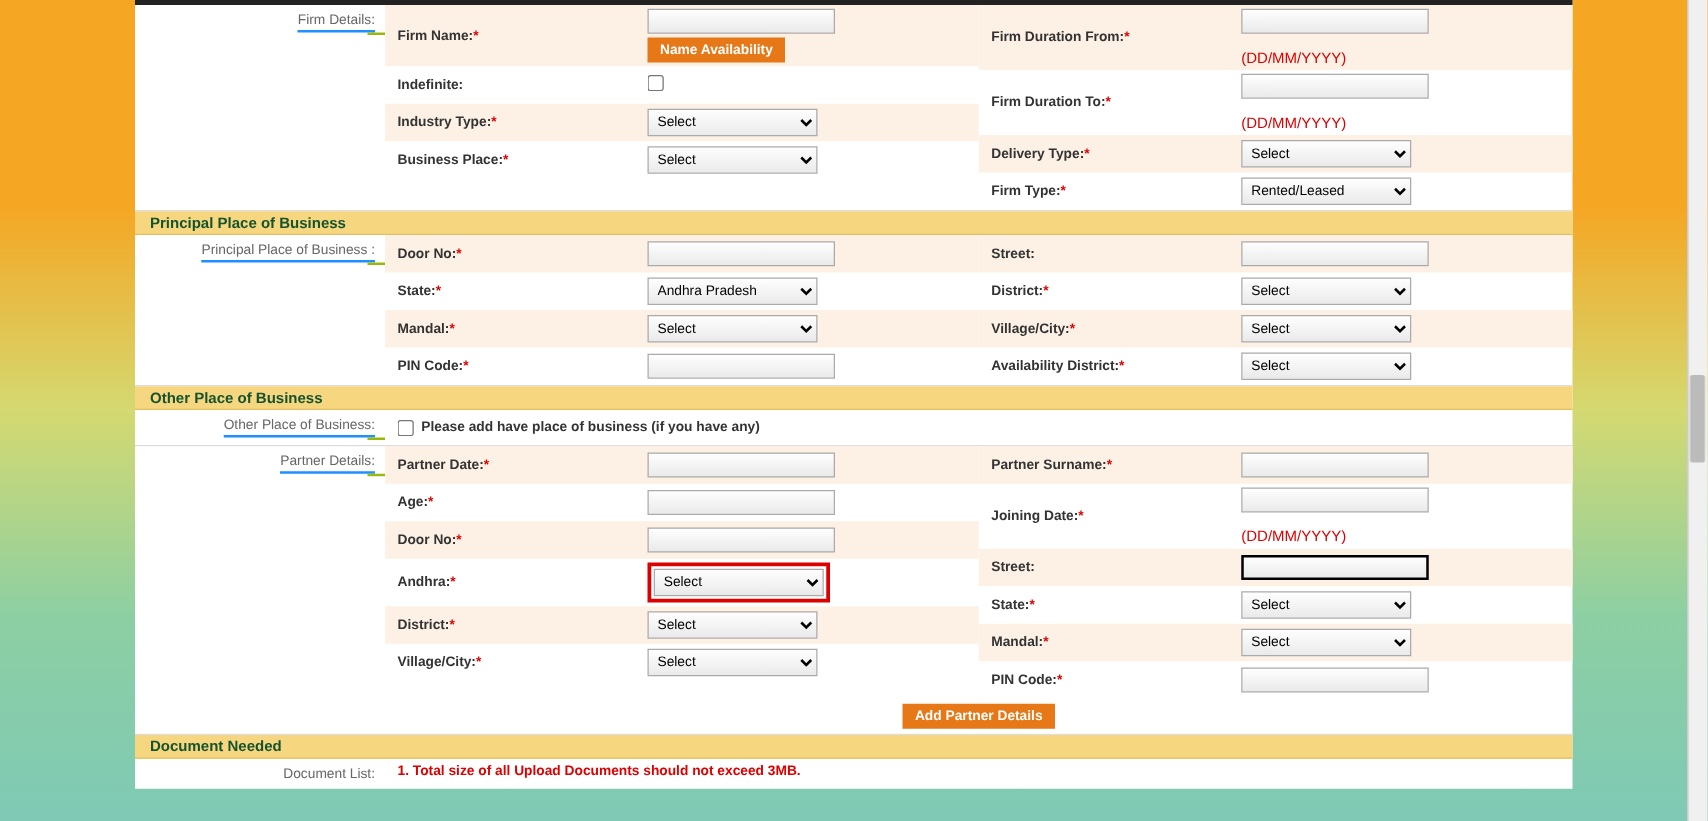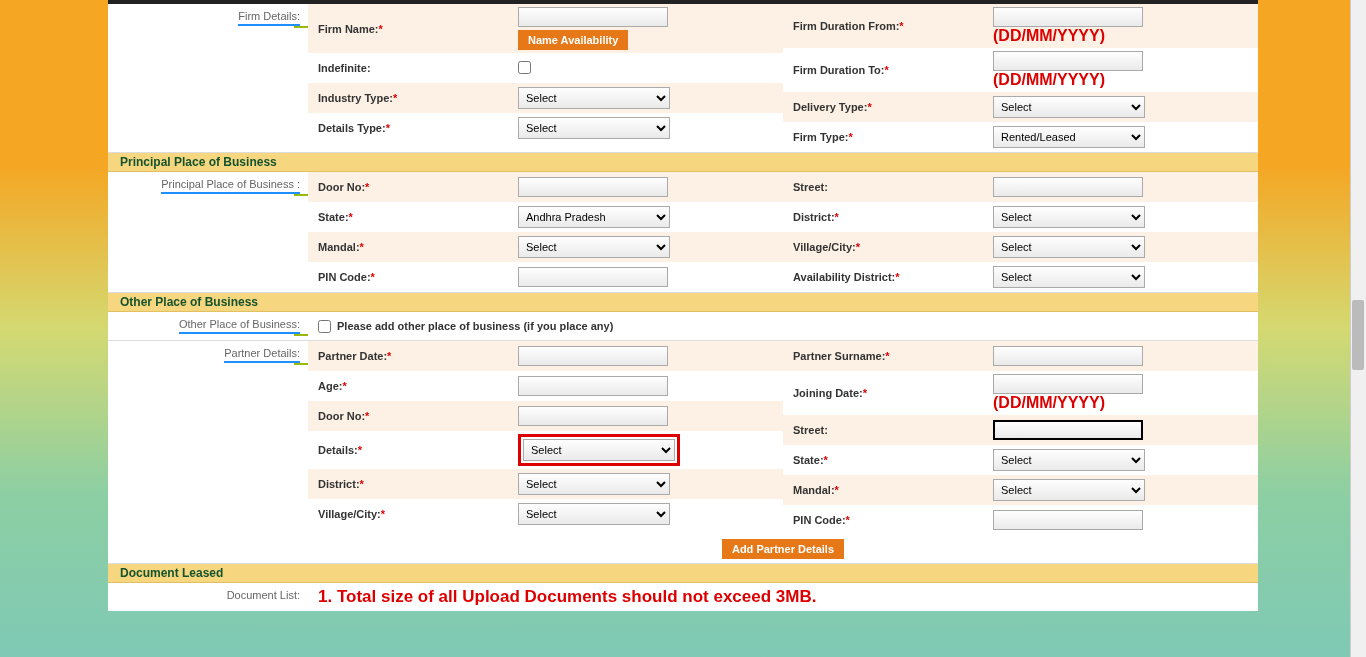--- a/index.html
+++ b/index.html
@@ -75,37 +75,37 @@
 .req { color: #d00; font-weight: bold; }
 .ctl { flex: 1; }
 input[type="text"], select {
   width: 150px;
   height: 20px;
   border: 1px solid #aaa;
   font-size: 11px;
   padding: 1px 3px;
   background: linear-gradient(to bottom, #fefefe 0%, #eaeaea 100%);
 }
-select { width: 152px; height: 22px; }
+select { width: 136px; height: 22px; }
 input[type="checkbox"] { margin: 0; }
 .btn-orange {
   display: inline-block;
   background: #e67817;
   color: #fff;
   font-weight: bold;
   font-size: 11px;
   padding: 4px 10px;
   border: none;
   cursor: pointer;
 }
-.hint-red { color: #d00; font-weight: bold; font-size: 16px; margin-top: 0; }
+.hint-red { color: #d00; font-weight: normal; font-size: 12px; margin-top: 12px; }
 .red-box { border: 3px solid #d00; padding: 2px; display:inline-block; }
 .center-row { text-align: center; padding: 4px 0; }
 .full-row { padding: 6px 10px; display: flex; align-items: center; gap: 6px; }
-.doc-note { color: #d00; font-weight: bold; font-size: 17px; padding: 4px 10px; }
+.doc-note { color: #d00; font-weight: bold; font-size: 11px; padding: 4px 10px; }
 .black-input { border: 2px solid #000 !important; }
 .scroll-stub {
   position: fixed;
   right: 0;
   top: 0;
   bottom: 0;
   width: 16px;
   background: #f0f0f0;
   border-left: 1px solid #ccc;
 }
@@ -139,21 +139,21 @@
         </div>
         <div class="form-row">
           <div class="lbl"><span>Indefinite:</span></div>
           <div class="ctl"><input type="checkbox" style=""></div>
         </div>
         <div class="form-row alt">
           <div class="lbl"><span>Industry Type:</span><span class="req">*</span></div>
           <div class="ctl"><select><option>Select</option></select></div>
         </div>
         <div class="form-row">
-          <div class="lbl"><span>Details Type:</span><span class="req">*</span></div>
+          <div class="lbl"><span>Business Place:</span><span class="req">*</span></div>
           <div class="ctl"><select><option>Select</option></select></div>
         </div>
       </div>
       <div class="form-right">
         <div class="form-row alt">
           <div class="lbl"><span>Firm Duration From:</span><span class="req">*</span></div>
           <div class="ctl">
             <input type="text" style="">
             <div class="hint-red">(DD/MM/YYYY)</div>
           </div>
@@ -223,21 +223,21 @@
   </div>
 
   <div class="section-header">Other Place of Business</div>
   <div class="two-col">
     <div class="side-label">
       <span class="underline">Other Place of Business:</span>
     </div>
     <div class="form-body">
       <div class="full-row" style="flex:1">
         <input type="checkbox" style="">
-        <span style="font-weight:bold">Please add other place of business (if you place any)</span>
+        <span style="font-weight:bold">Please add have place of business (if you have any)</span>
       </div>
     </div>
   </div>
 
   <div class="two-col">
     <div class="side-label">
       <span class="underline">Partner Details:</span>
     </div>
     <div class="form-body" style="flex-direction:column">
       <div style="display:flex">
@@ -248,21 +248,21 @@
             </div>
           <div class="form-row">
               <div class="lbl"><span>Age:</span><span class="req">*</span></div>
               <div class="ctl"><input type="text" style=""></div>
             </div>
           <div class="form-row alt">
               <div class="lbl"><span>Door No:</span><span class="req">*</span></div>
               <div class="ctl"><input type="text" style=""></div>
             </div>
           <div class="form-row">
-              <div class="lbl"><span>Details:</span><span class="req">*</span></div>
+              <div class="lbl"><span>Andhra:</span><span class="req">*</span></div>
               <div class="ctl"><span class="red-box"><select><option>Select</option></select></span></div>
             </div>
           <div class="form-row alt">
               <div class="lbl"><span>District:</span><span class="req">*</span></div>
               <div class="ctl"><select><option>Select</option></select></div>
             </div>
           <div class="form-row">
               <div class="lbl"><span>Village/City:</span><span class="req">*</span></div>
               <div class="ctl"><select><option>Select</option></select></div>
             </div>
@@ -293,21 +293,21 @@
               <div class="ctl"><input type="text" style=""></div>
             </div>
         </div>
       </div>
       <div class="center-row">
         <button class="btn-orange">Add Partner Details</button>
       </div>
     </div>
   </div>
 
-  <div class="section-header">Document Leased</div>
+  <div class="section-header">Document Needed</div>
   <div class="two-col" style="border-bottom:none">
     <div class="side-label">
       <span>Document List:</span>
     </div>
     <div class="form-body">
       <div class="doc-note">1. Total size of all Upload Documents should not exceed 3MB.</div>
     </div>
   </div>
 
 </div>

